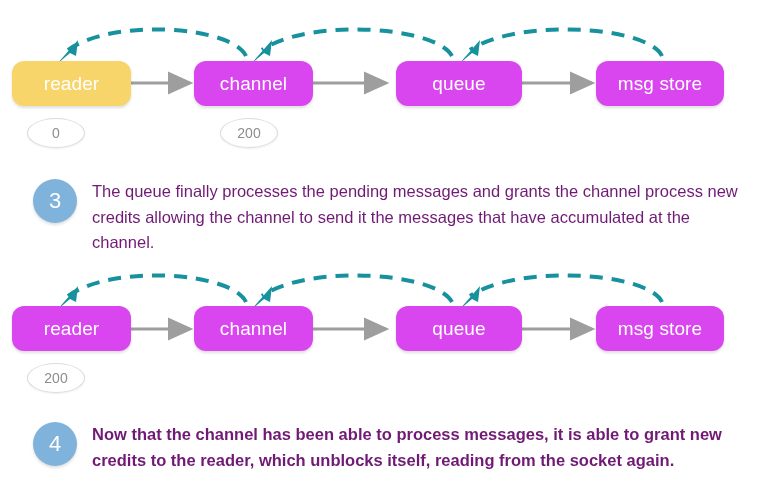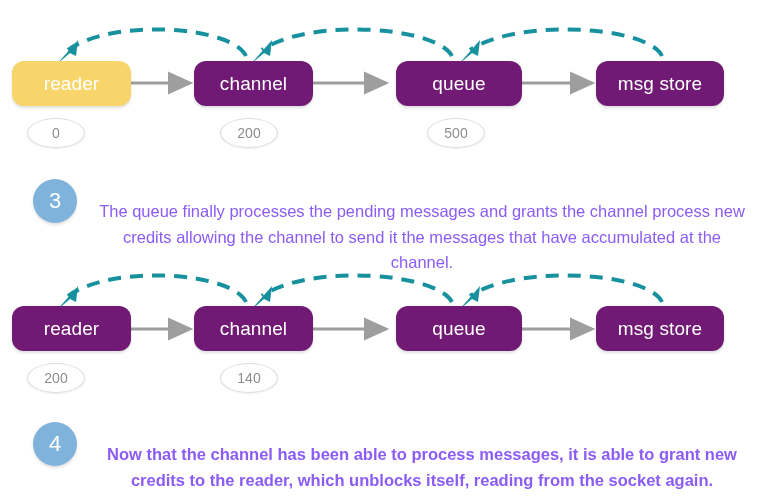--- a/index.html
+++ b/index.html
@@ -43,21 +43,21 @@
     border-radius: 12px;
     display: flex;
     align-items: center;
     justify-content: center;
     color: #ffffff;
     font-size: 19px;
     letter-spacing: 0.1px;
     box-shadow: 0 2px 3px rgba(0,0,0,0.13);
     white-space: nowrap;
   }
-  .node.green { background: #701a75; }
+  .node.green { background: #d946ef; }
   .node.yellow { background: #f8d56a; }
 
   
   .badge {
     position: absolute;
     box-sizing: border-box;
     border: 1px solid #dcdcdc;
     border-radius: 50%;
     background: #ffffff;
     color: #8d8d8d;
@@ -84,25 +84,24 @@
     font-size: 22px;
     display: flex;
     align-items: center;
     justify-content: center;
     box-shadow: 0 2px 3px rgba(0,0,0,0.13);
   }
   .step-text {
     position: absolute;
     left: 92px;
     width: 660px;
-    color: #8b5cf6;
+    color: #701a75;
     font-size: 16.5px;
     line-height: 25.5px;
-    text-align: center;
-    margin-top: 20px;
+    text-align: left;
   }
 </style>
 </head>
 <body>
 
 <div class="stage">
 
   <div class="diagram" id="row1" style="top:0;height:150px;">
 
     <svg class="row-arcs" viewBox="0 0 769 150">
@@ -141,23 +140,20 @@
     <div class="node green" style="left:596px;top:53px;width:128px;height:45px;">
       <span>msg store</span>
     </div>
 
     <div class="badge" style="left:27px;top:110px;width:58px;height:30px;">
       <span>0</span>
     </div>
     <div class="badge" style="left:220px;top:110px;width:58px;height:30px;">
       <span>200</span>
     </div>
-    <div class="badge" style="left:427px;top:110px;width:58px;height:30px;">
-      <span>500</span>
-    </div>
   </div>
 
   <div class="step" style="top:160px;">
     <div class="step-circle" style="left:33px;top:11px;">
       <span>3</span>
     </div>
     <div class="step-text" style="top:11px;">The queue finally processes the pending messages and grants the channel process new credits allowing the channel to send it the messages that have accumulated at the channel.</div>
   </div>
 
   <div class="diagram" id="row2" style="top:252px;height:148px;">
@@ -194,23 +190,20 @@
     <div class="node green" style="left:396px;top:46px;width:126px;height:45px;">
       <span>queue</span>
     </div>
     <div class="node green" style="left:596px;top:46px;width:128px;height:45px;">
       <span>msg store</span>
     </div>
 
     <div class="badge" style="left:27px;top:103px;width:58px;height:30px;">
       <span>200</span>
     </div>
-    <div class="badge" style="left:220px;top:103px;width:58px;height:30px;">
-      <span>140</span>
-    </div>
   </div>
 
   <div class="step" style="top:403px;">
     <div class="step-circle" style="left:33px;top:11px;">
       <span>4</span>
     </div>
     <div class="step-text" style="top:11px;font-weight:bold;">Now that the channel has been able to process messages, it is able to grant new credits to the reader, which unblocks itself, reading from the socket again.</div>
   </div>
 
 </div>

